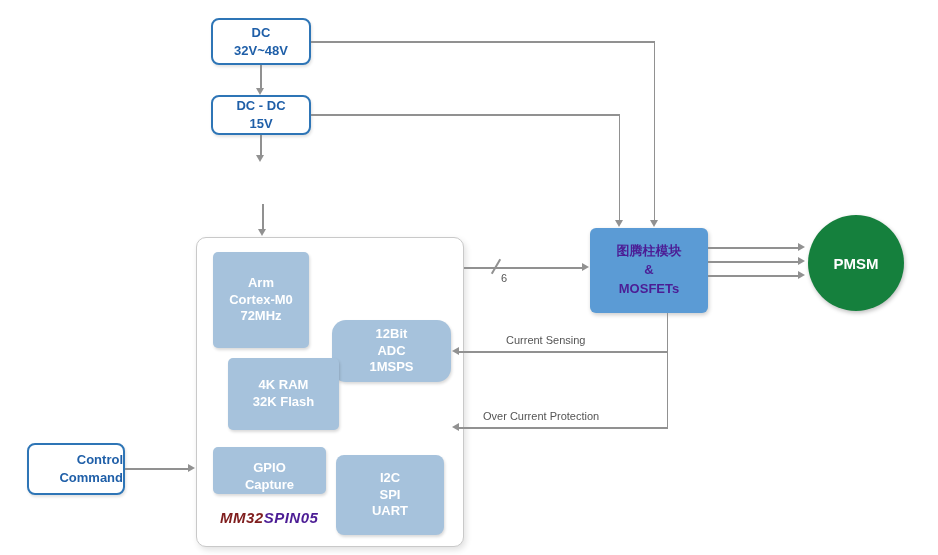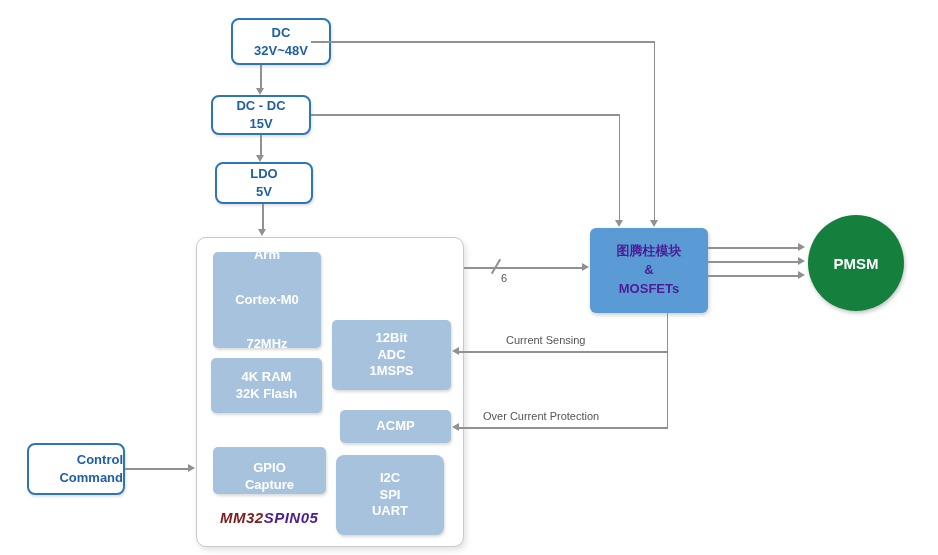--- a/index.html
+++ b/index.html
@@ -88,63 +88,56 @@
     position:absolute;
     font-size:11px; color:#555555;
     white-space:nowrap;
   }
 </style>
 </head>
 <body>
 
 <div class="canvas">
 
-  <div class="obox" style="left:211px; top:18px; width:100px; height:47px;margin-left:20px;">
+  <div class="obox" style="left:211px; top:18px; width:100px; height:47px;">
     <span>DC</span>
     <span>32V~48V</span>
   </div>
 
   <div class="obox" style="left:211px; top:95px; width:100px; height:40px;">
     <span>DC - DC</span>
     <span>15V</span>
   </div>
 
-  <div class="obox" style="left:215px; top:162px; width:98px; height:42px;">
-    <span>LDO</span>
-    <span>5V</span>
-  </div>
 
   <div class="obox" style="left:27px; top:443px; width:98px; height:52px;align-items:flex-end;">
     <span>Control</span>
     <span>Command</span>
   </div>
 
   <div class="mcu-container"></div>
 
-  <div class="lblock" style="left:213px; top:252px; width:108px; height:96px;gap:28px;">
+  <div class="lblock" style="left:213px; top:252px; width:96px; height:96px;">
     <span>Arm</span>
     <span>Cortex-M0</span>
     <span>72MHz</span>
   </div>
 
 
-  <div class="lblock" style="left:332px; top:320px; width:119px; height:70px;">
+  <div class="lblock" style="left:332px; top:320px; width:119px; height:62px;border-radius:14px;">
     <span>12Bit</span>
     <span>ADC</span>
     <span>1MSPS</span>
   </div>
 
-  <div class="lblock" style="left:211px; top:358px; width:111px; height:55px;justify-content:center;">
+  <div class="lblock" style="left:228px; top:358px; width:111px; height:72px;justify-content:center;">
     <span>4K RAM</span>
     <span>32K Flash</span>
   </div>
 
-  <div class="lblock" style="left:340px; top:410px; width:111px; height:33px;">
-    <span>ACMP</span>
-  </div>
 
   <div class="lblock" style="left:213px; top:447px; width:113px; height:47px;justify-content:flex-end;">
     <span>GPIO</span>
     <span>Capture</span>
   </div>
 
   <div class="lblock" style="left:336px; top:455px; width:108px; height:80px;border-radius:8px;">
     <span>I2C</span>
     <span>SPI</span>
     <span>UART</span>

